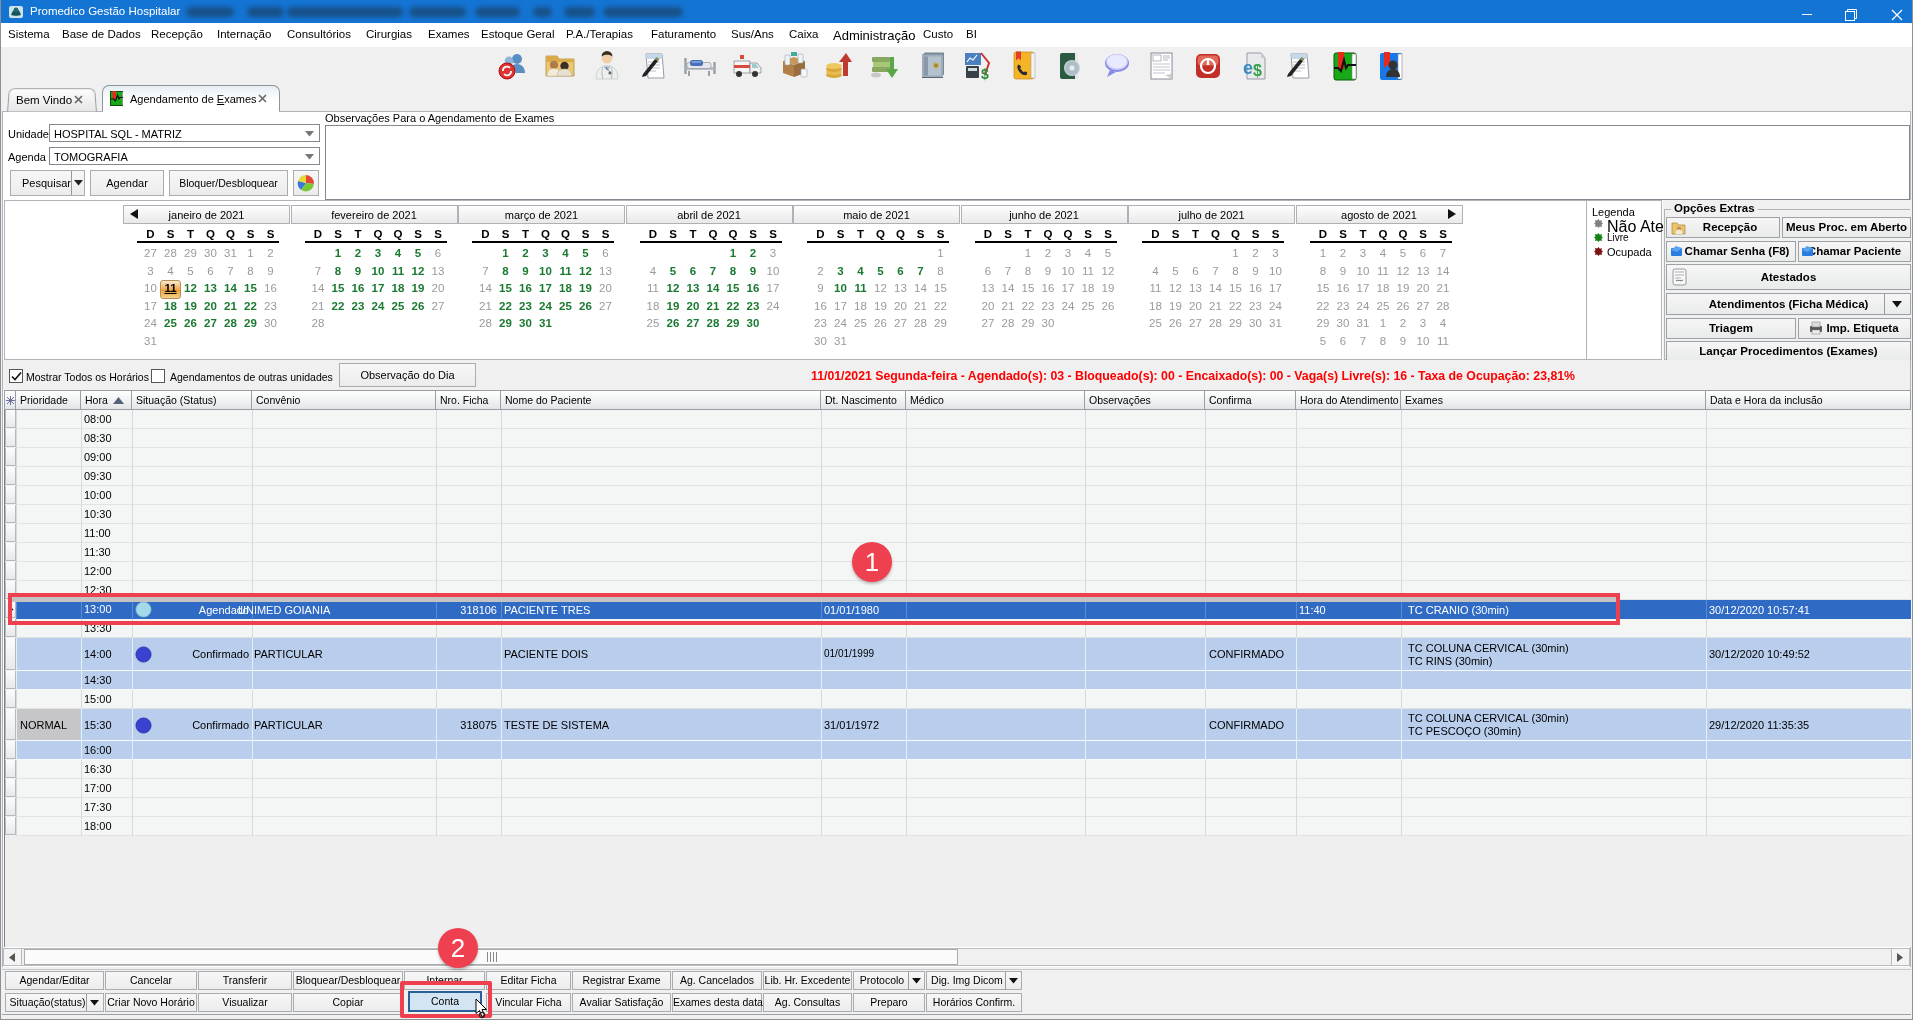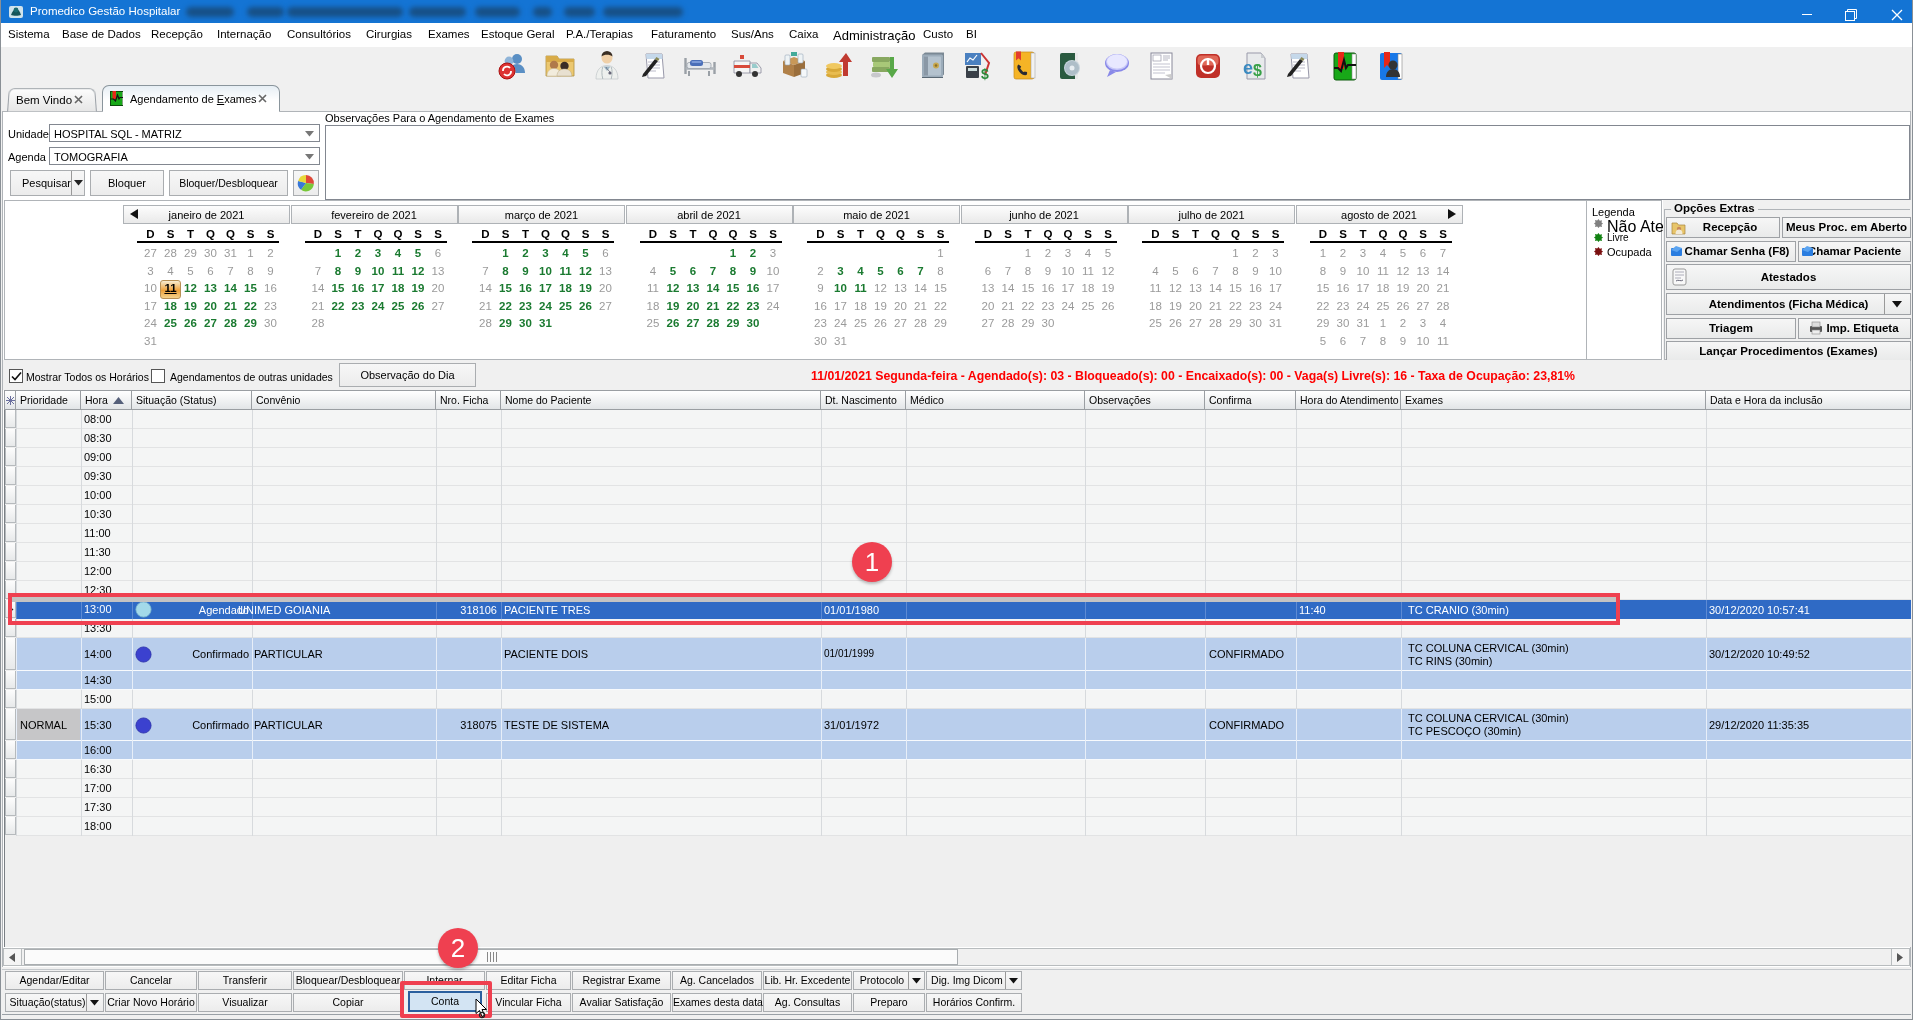--- a/index.html
+++ b/index.html
@@ -233,21 +233,21 @@
 <div class="a" style="left:49px;top:147px;width:271px;height:18px;background:#fff;border:1px solid #828790"></div>
 <div class="a" style="left:54px;top:151px;font-size:11px">TOMOGRAFIA</div>
 <svg class="a" style="left:305px;top:154px" width="9" height="6">
     <path d="M0 0h9l-4.5 5.5z" fill="#777"></path>
   </svg>
 <div class="btn" style="left:10px;top:170px;width:75px;height:26px;font-size:11px;line-height:24px;text-align:left"><span style="padding-left:11px">Pesquisar</span></div>
 <div class="a" style="left:71px;top:171px;width:1px;height:24px;background:#999"></div>
 <svg class="a" style="left:74px;top:180px" width="9" height="6">
     <path d="M0 0h9l-4.5 5.5z" fill="#222"></path>
   </svg>
-<div class="btn" style="left:90px;top:170px;width:74px;height:26px;font-size:11px;line-height:24px">Bloquer</div>
+<div class="btn" style="left:90px;top:170px;width:74px;height:26px;font-size:11px;line-height:24px">Agendar</div>
 <div class="btn" style="left:169px;top:170px;width:119px;height:26px;font-size:10.5px;line-height:24px">Bloquer/Desbloquear</div>
 <div class="btn" style="left:293px;top:170px;width:26px;height:26px"></div>
 <svg class="a" style="left:297px;top:174px" width="18" height="18" viewBox="0 0 18 18">
     <circle cx="9" cy="9" r="8" fill="#e8e8e8"></circle>
     <path d="M9 9 L9 1 A8 8 0 0 1 16.8 10 Z" fill="#e04838"></path>
     <path d="M9 9 L16.8 10 A8 8 0 0 1 4 15.8 Z" fill="#78c838"></path>
     <path d="M9 9 L4 15.8 A8 8 0 0 1 1.2 7 Z" fill="#3878d8"></path>
     <path d="M9 9 L1.2 7 A8 8 0 0 1 9 1 Z" fill="#e8d838"></path>
   </svg>
 <div class="a" style="left:325px;top:112px;font-size:11px">Observações Para o Agendamento de Exames</div>

